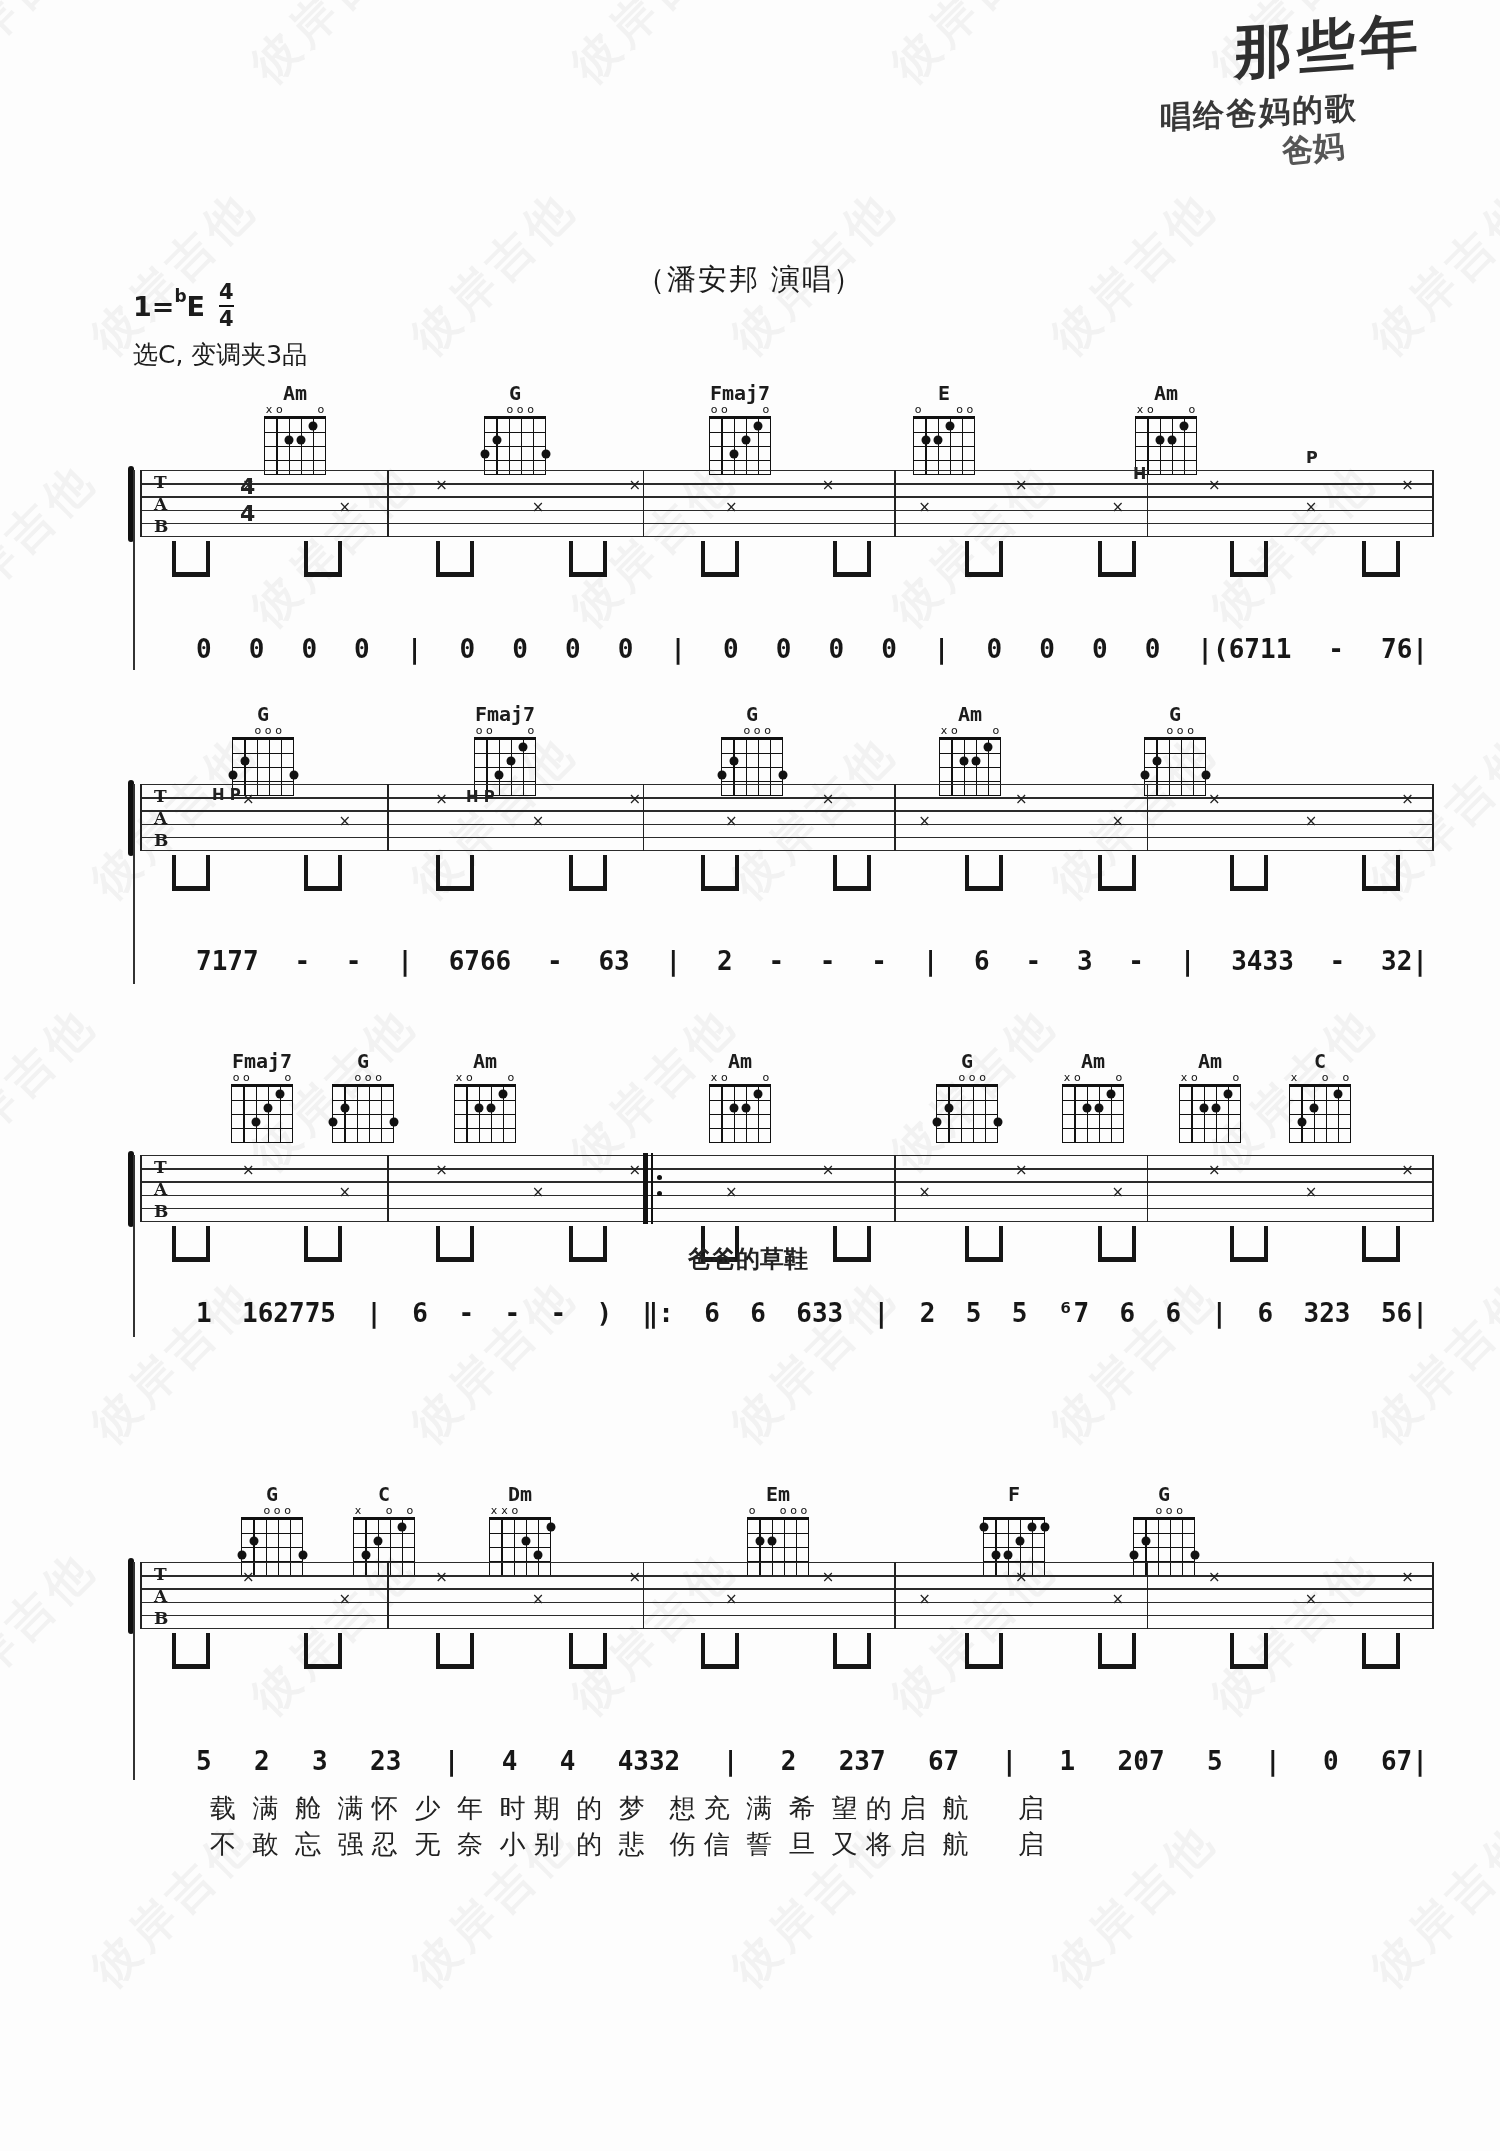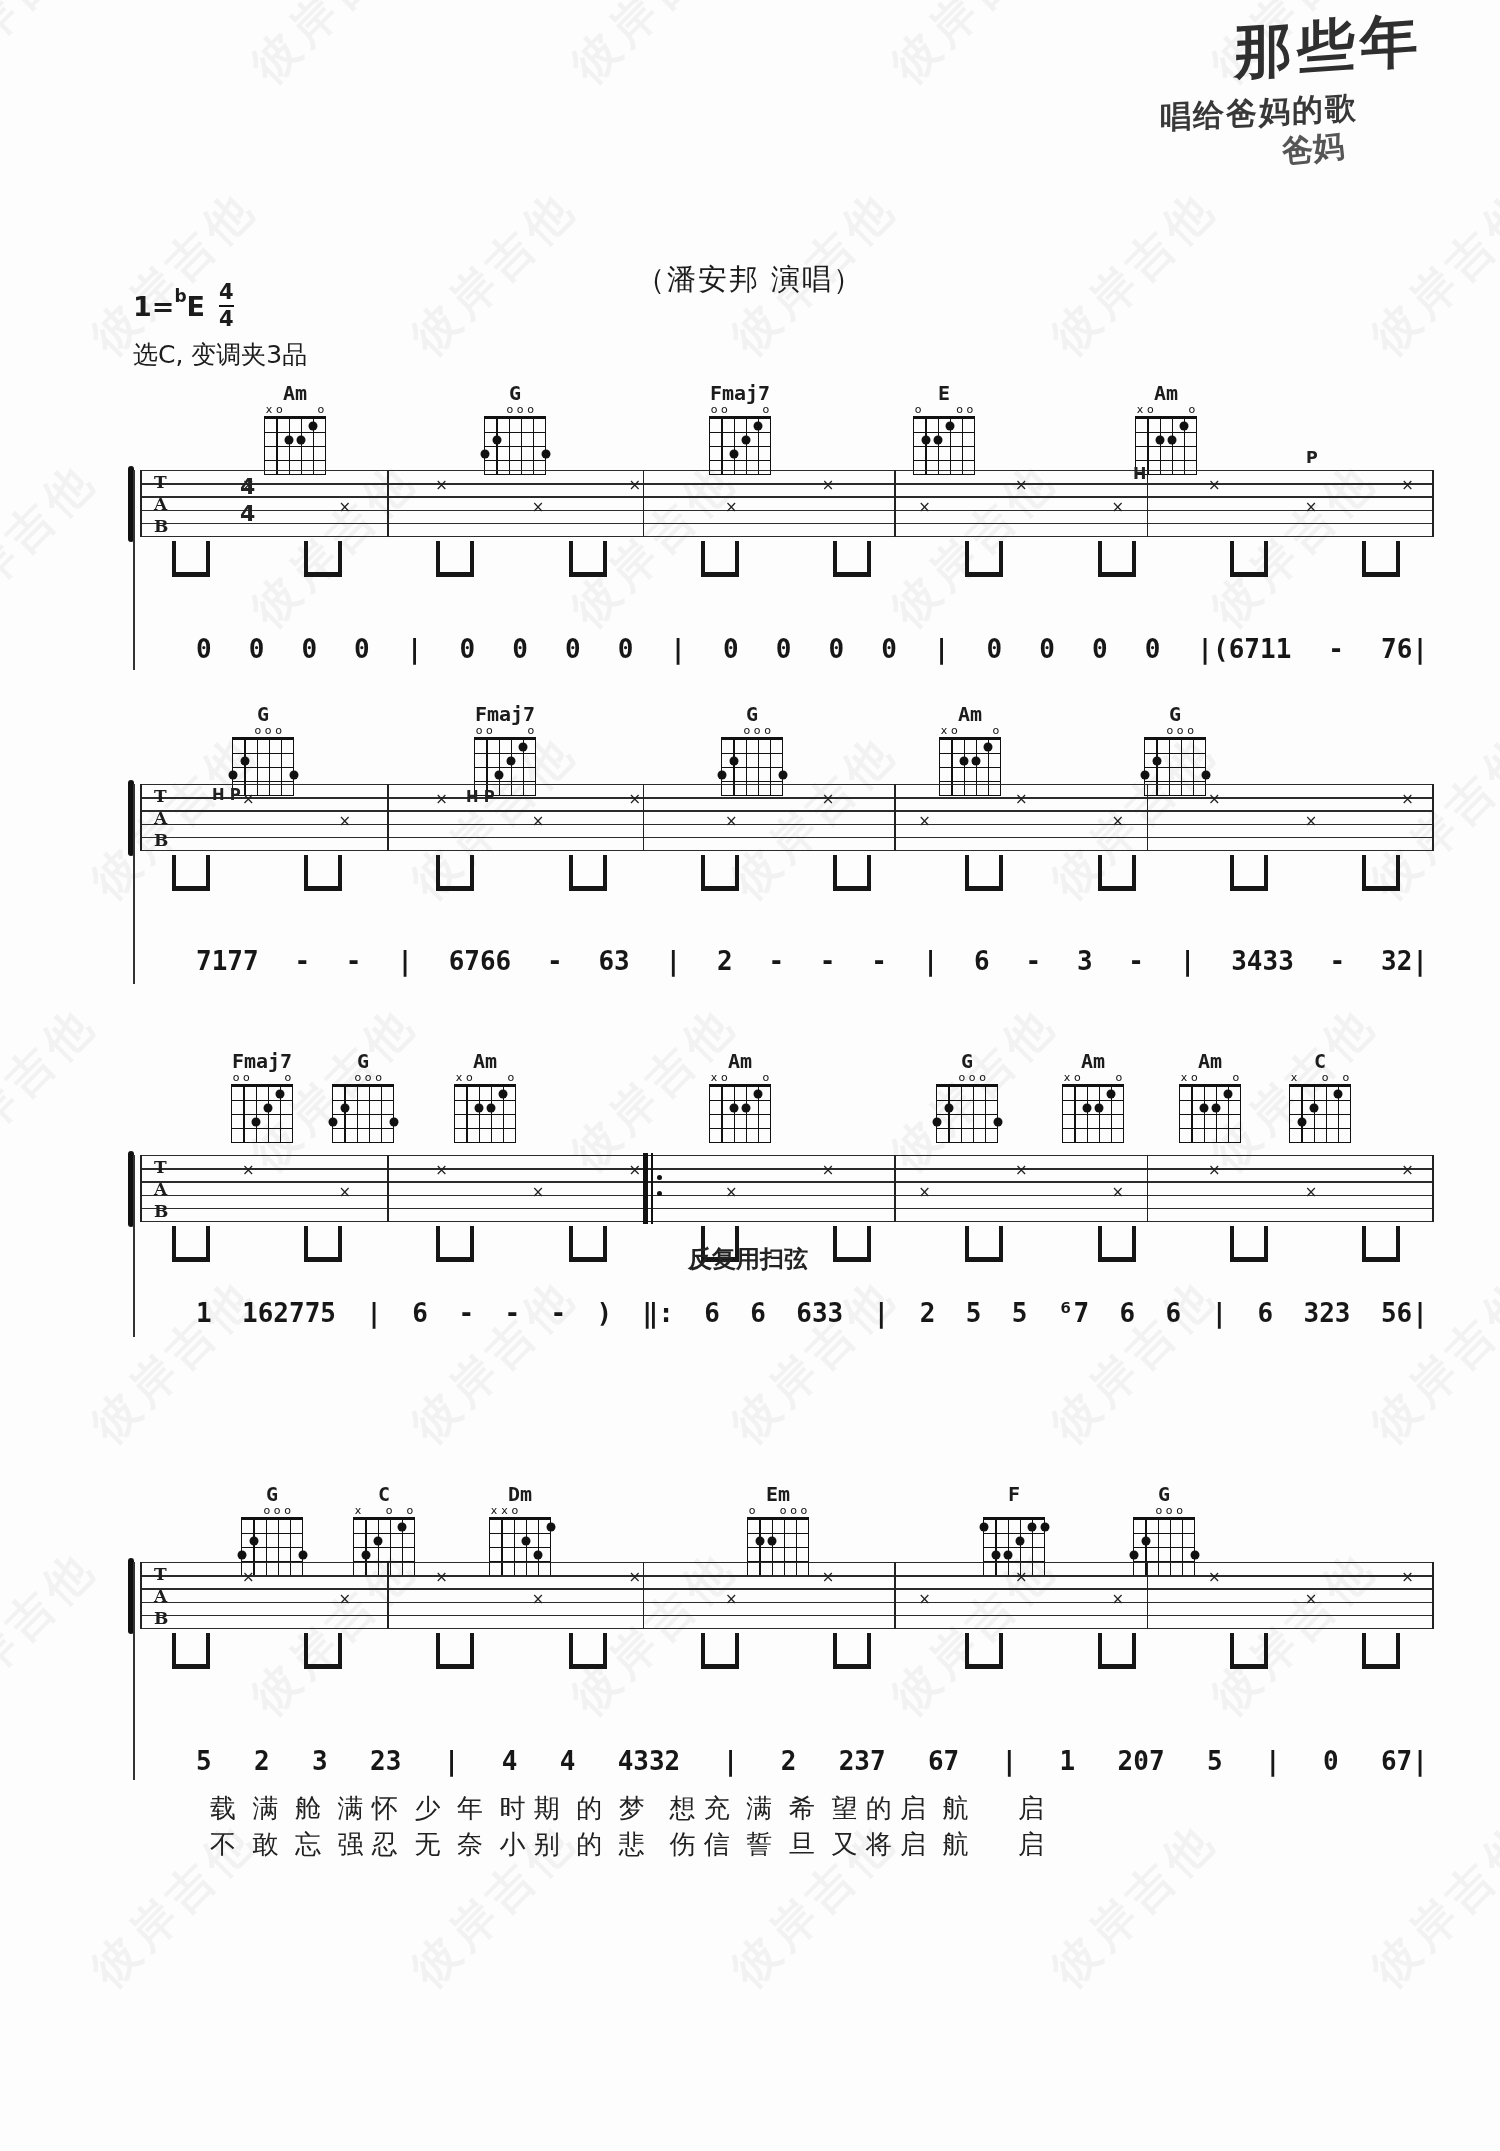--- a/index.html
+++ b/index.html
@@ -772,16 +772,16 @@
     </div>
   <div class="lyrics" style="left:210px;top:1790px;line-height:36px"><span>载  满  舱  满 怀  少  年  时 期  的  梦   想 充  满  希  望 的 启  航      启</span><span>不  敢  忘  强 忍  无  奈  小 别  的  悲   伤 信  誓  旦  又 将 启  航      启</span></div>
 
   <div>
       <span class="annot" style="left: 240px; top: 474px; font-size: 22px; position: absolute;">4</span>
       <span class="annot" style="left: 240px; top: 501px; font-size: 22px; position: absolute;">4</span>
       <span class="annot" style="left: 1133px; top: 464px; font-size: 16px; position: absolute;">H</span>
       <span class="annot" style="left: 1306px; top: 448px; font-size: 16px; position: absolute;">P</span>
       <span class="annot" style="left: 212px; top: 786px; font-size: 15px; position: absolute;">H P</span>
       <span class="annot" style="left: 466px; top: 788px; font-size: 15px; position: absolute;">H P</span>
-      <span class="annot" style="left: 688px; top: 1243px; font-size: 24px; position: absolute;">反复用扫弦</span>
+      <span class="annot" style="left: 688px; top: 1243px; font-size: 24px; position: absolute;">爸爸的草鞋</span>
     </div>
 
 </div>
 
 </body></html>

